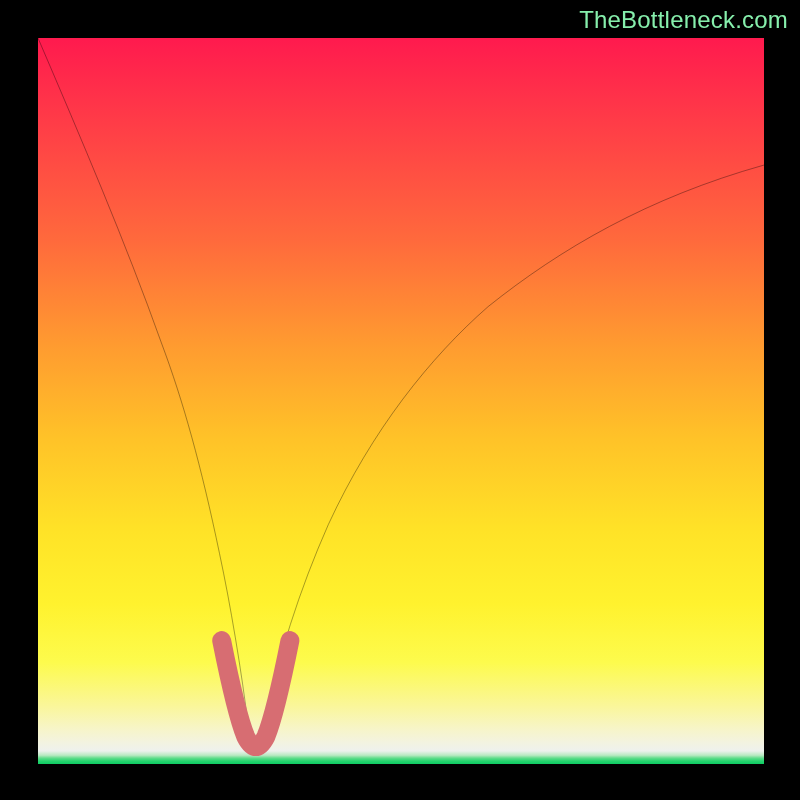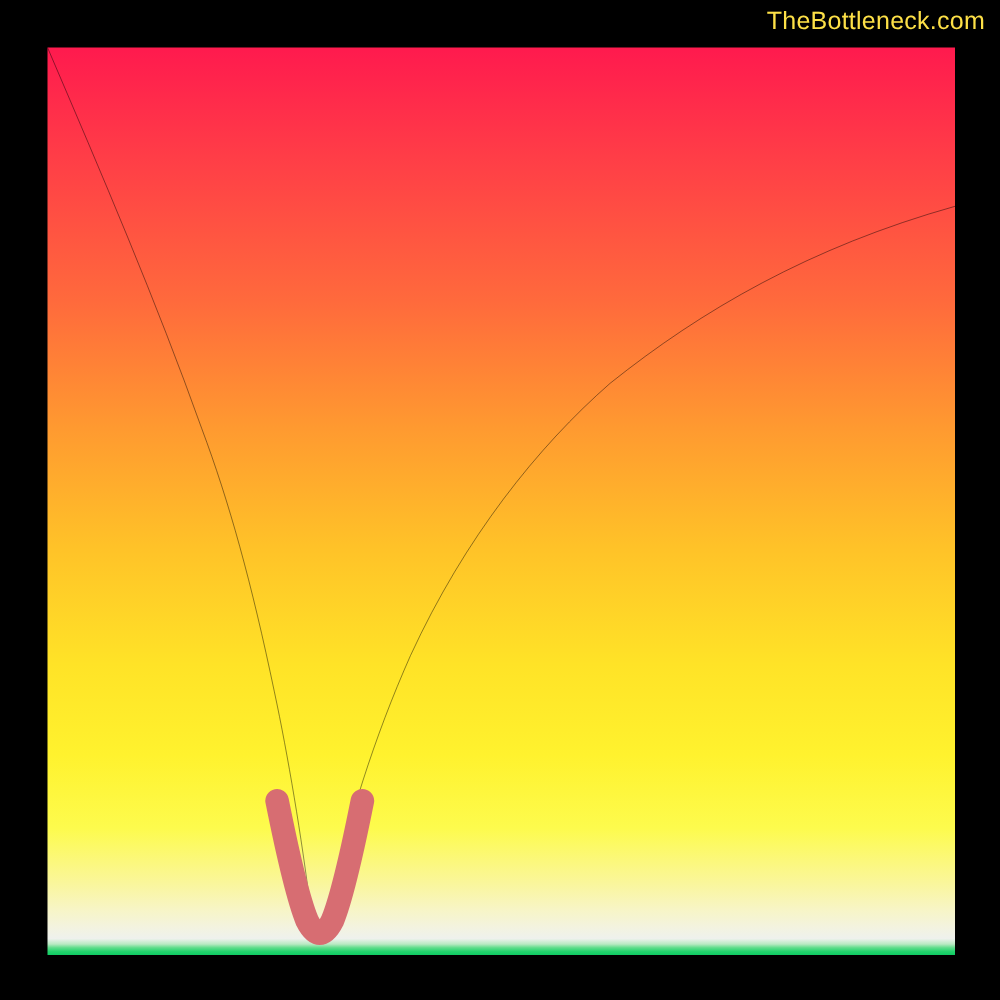--- a/index.html
+++ b/index.html
@@ -49,22 +49,22 @@
     left: 38px;
     top: 38px;
     width: 726px;
     height: 726px;
     pointer-events: none;
   }
   .watermark {
     position: absolute;
     top: 6px;
     right: 12px;
-    color: #fde047;
-    font-size: 20px;
+    color: #86efac;
+    font-size: 24px;
     font-weight: 400;
     letter-spacing: 0.2px;
     user-select: none;
   }
 </style>
 </head>
 <body>
 
 <div class="stage">
   <div class="plot-bg"></div>

